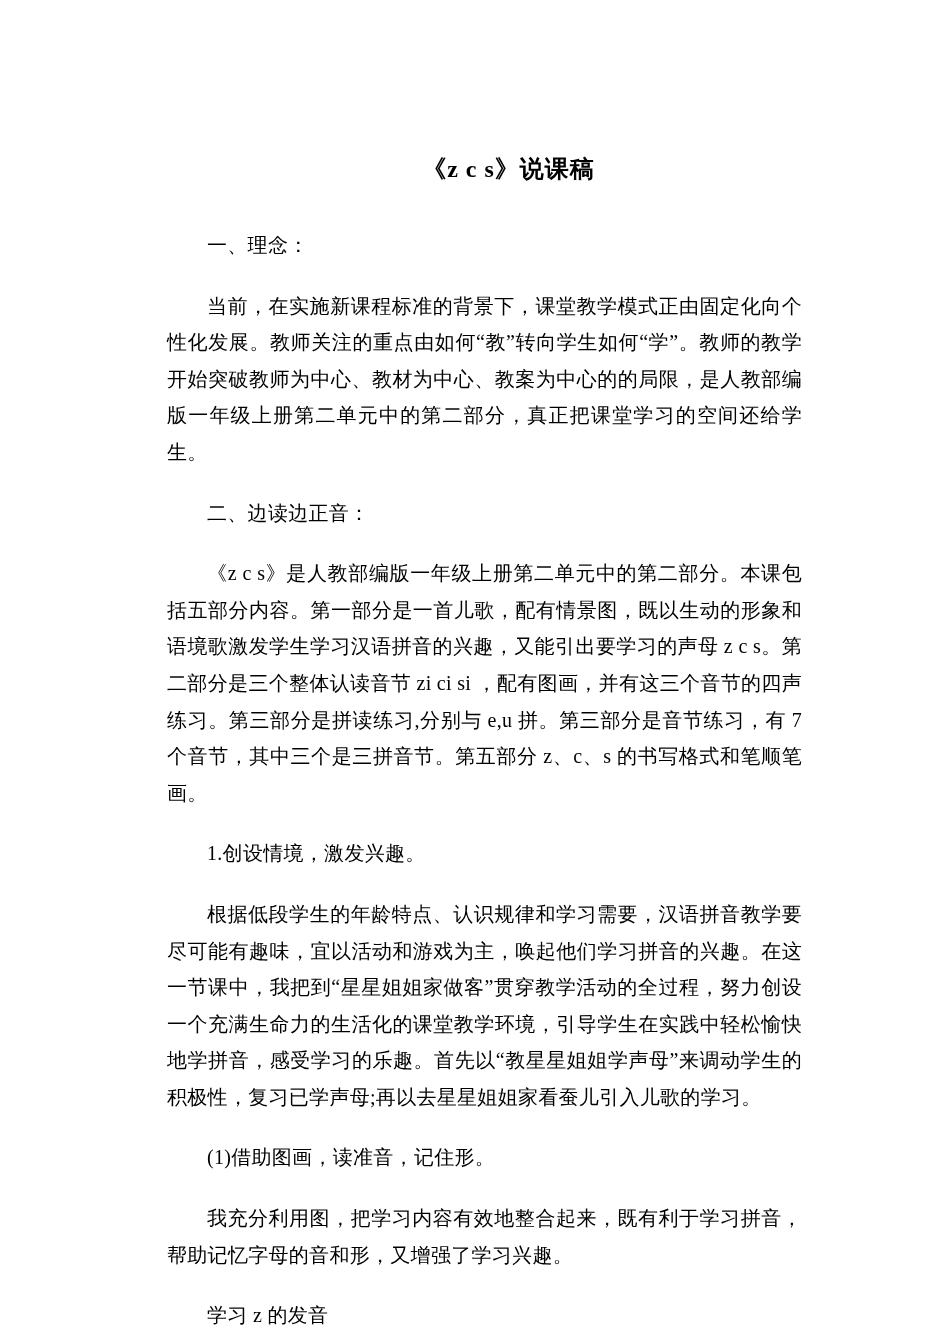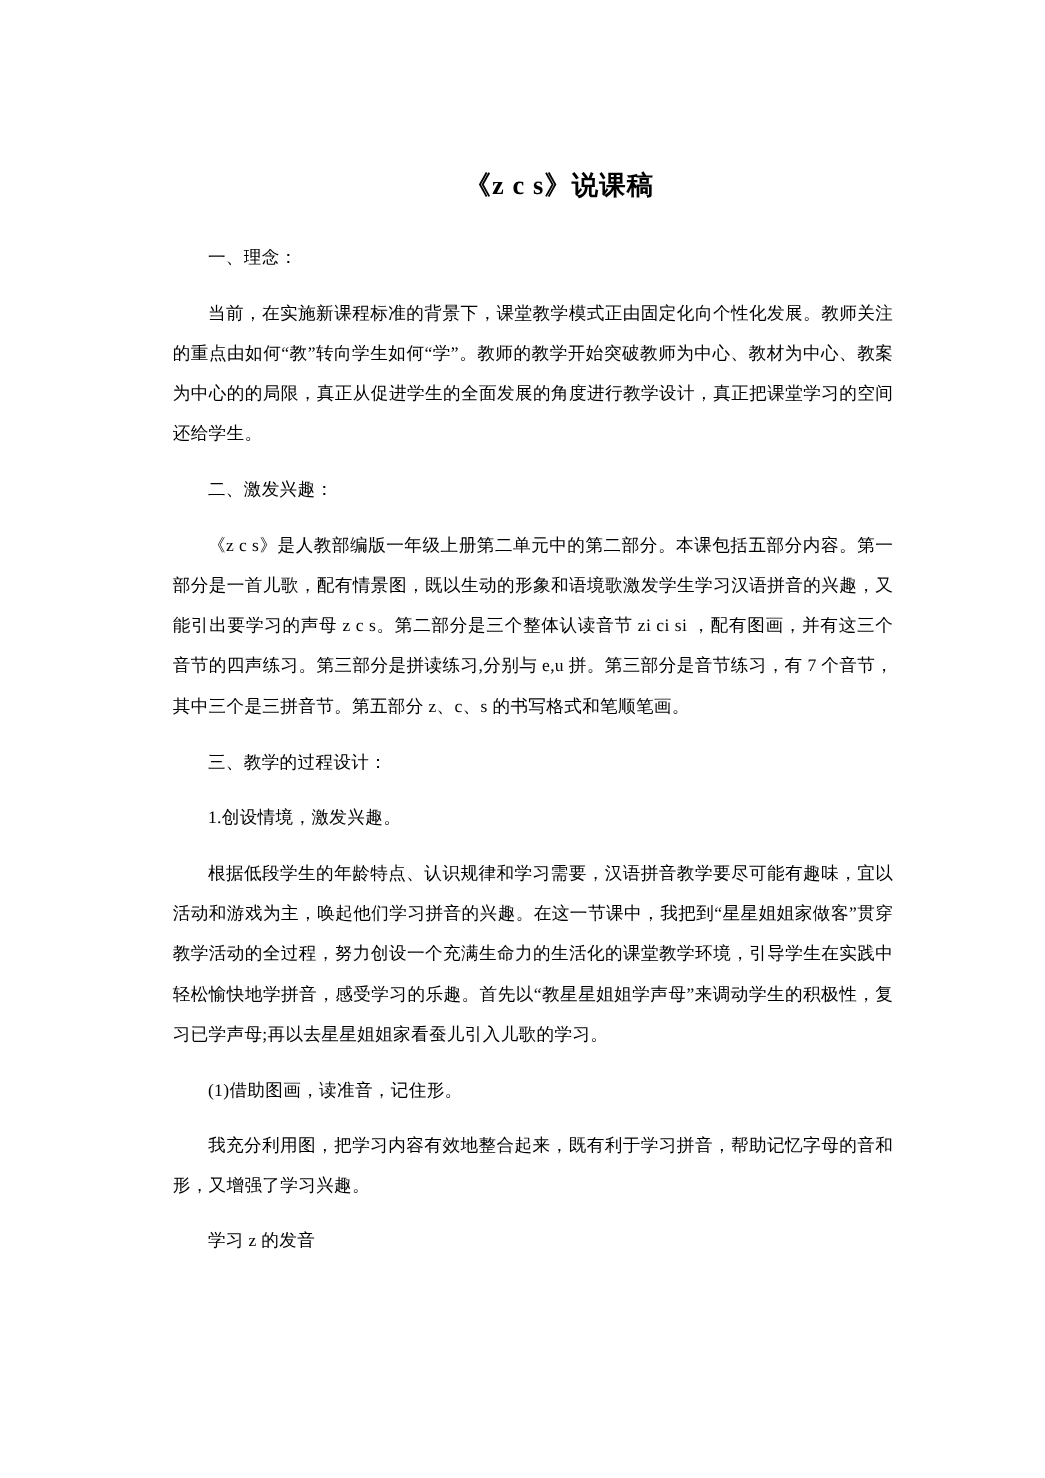--- a/index.html
+++ b/index.html
@@ -24,40 +24,39 @@
     font-weight: bold;
     line-height: 34px;
     text-align: center;
     
     text-indent: 48px;
     margin-bottom: 13px;
     letter-spacing: 1px;
     white-space: nowrap;
   }
   .doc-body p {
-    font-size: 16px;
+    font-size: 20px;
     line-height: 36.6px;
     text-align: justify;
     text-indent: 2em;
     letter-spacing: 0.3px;
-    margin: 6px;
+    margin: 16px;
   }
 </style>
 </head>
 <body>
 
 <div class="page">
   <div class="content">
     <div class="doc-title">《z c s》说课稿</div>
     <div class="doc-body">
       <p>一、理念：</p>
-      <p>当前，在实施新课程标准的背景下，课堂教学模式正由固定化向个性化发展。教师关注的重点由如何“教”转向学生如何“学”。教师的教学开始突破教师为中心、教材为中心、教案为中心的的局限，真正从促进学生的全面发展的角度进行教学设计，真正把课堂学习的空间还给学生。</p>
-      <p>二、激发兴趣：</p>
+      <p>当前，在实施新课程标准的背景下，课堂教学模式正由固定化向个性化发展。教师关注的重点由如何“教”转向学生如何“学”。教师的教学开始突破教师为中心、教材为中心、教案为中心的的局限，是人教部编版一年级上册第二单元中的第二部分，真正把课堂学习的空间还给学生。</p>
+      <p>二、边读边正音：</p>
       <p>《z c s》是人教部编版一年级上册第二单元中的第二部分。本课包括五部分内容。第一部分是一首儿歌，配有情景图，既以生动的形象和语境歌激发学生学习汉语拼音的兴趣，又能引出要学习的声母 z c s。第二部分是三个整体认读音节 zi ci si ，配有图画，并有这三个音节的四声练习。第三部分是拼读练习,分别与 e,u 拼。第三部分是音节练习，有 7 个音节，其中三个是三拼音节。第五部分 z、c、s 的书写格式和笔顺笔画。</p>
-      <p>三、教学的过程设计：</p>
       <p>1.创设情境，激发兴趣。</p>
       <p>根据低段学生的年龄特点、认识规律和学习需要，汉语拼音教学要尽可能有趣味，宜以活动和游戏为主，唤起他们学习拼音的兴趣。在这一节课中，我把到“星星姐姐家做客”贯穿教学活动的全过程，努力创设一个充满生命力的生活化的课堂教学环境，引导学生在实践中轻松愉快地学拼音，感受学习的乐趣。首先以“教星星姐姐学声母”来调动学生的积极性，复习已学声母;再以去星星姐姐家看蚕儿引入儿歌的学习。</p>
       <p>(1)借助图画，读准音，记住形。</p>
       <p>我充分利用图，把学习内容有效地整合起来，既有利于学习拼音，帮助记忆字母的音和形，又增强了学习兴趣。</p>
       <p>学习 z 的发音</p>
     </div>
   </div>
 </div>
 
 </body></html>

